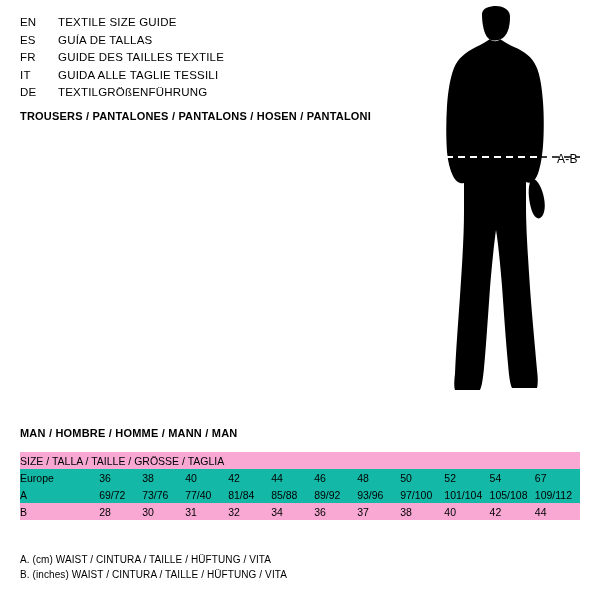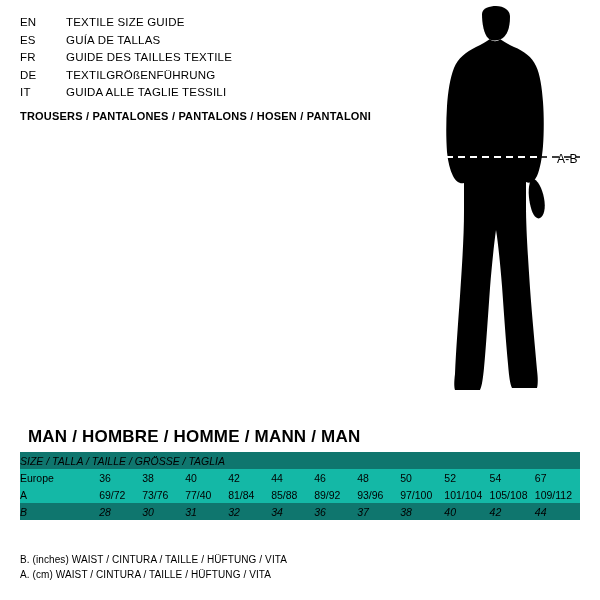--- a/index.html
+++ b/index.html
@@ -28,21 +28,20 @@
     left: 20px;
     top: 14px;
     width: 390px;
   }
   .lang-row {
     display: flex;
     align-items: baseline;
     font-size: 11.5px;
     line-height: 17.5px;
     letter-spacing: 0.2px;
-    gap: 8px;
   }
   .lang-code {
     width: 38px;
     flex: 0 0 38px;
   }
   .lang-name {
     flex: 1 1 auto;
   }
 
   .trousers-title {
@@ -71,42 +70,40 @@
     top: 152px;
     font-size: 12px;
     letter-spacing: 0.3px;
   }
 
   
   .man-title {
     position: absolute;
     left: 20px;
     top: 427px;
-    font-size: 17px;
+    font-size: 11px;
     font-weight: bold;
     letter-spacing: 0.2px;
-    margin-left: 8px;
   }
 
   table.size-table {
     position: absolute;
     left: 20px;
     top: 452px;
     width: 560px;
     border-collapse: collapse;
     font-size: 10.5px;
   }
   table.size-table td {
     padding: 2px 0 2px 0;
     vertical-align: middle;
     white-space: nowrap;
   }
   table.size-table tr.shaded td {
-    background: #0f766e;
-    font-style: italic;
+    background: #f9a8d4;
   }
   table.size-table tr.plain td {
     background: #14b8a6;
   }
   td.label-cell {
     width: 90px;
     padding-left: 1px;
   }
   td.val {
     width: 47px;
@@ -135,26 +132,26 @@
     </div>
     <div class="lang-row">
       <div class="lang-code">ES</div>
       <div class="lang-name">GUÍA DE TALLAS</div>
     </div>
     <div class="lang-row">
       <div class="lang-code">FR</div>
       <div class="lang-name">GUIDE DES TAILLES TEXTILE</div>
     </div>
     <div class="lang-row">
+      <div class="lang-code">IT</div>
+      <div class="lang-name">GUIDA ALLE TAGLIE TESSILI</div>
+    </div>
+    <div class="lang-row">
       <div class="lang-code">DE</div>
       <div class="lang-name">TEXTILGRÖßENFÜHRUNG</div>
-    </div>
-    <div class="lang-row">
-      <div class="lang-code">IT</div>
-      <div class="lang-name">GUIDA ALLE TAGLIE TESSILI</div>
     </div>
   </div>
 
   <div class="trousers-title">TROUSERS / PANTALONES / PANTALONS / HOSEN / PANTALONI</div>
 
   <div class="figure-wrap">
     <svg width="180" height="400" viewBox="0 0 180 400">
 
       <path fill="#000000" d="M62,8 C62,2 70,0 76,0 C84,0 90,4 90,11 C90,20 88,27 84,31 C80,35 72,36 68,32 C64,28 62,18 62,8 Z"></path>
 
@@ -244,17 +241,17 @@
         <td class="val">37</td>
         <td class="val">38</td>
         <td class="val">40</td>
         <td class="val">42</td>
         <td class="val">44</td>
       </tr>
     </tbody>
   </table>
 
   <div class="footnotes">
+    <div>A. (cm) WAIST / CINTURA / TAILLE / HÜFTUNG / VITA</div>
     <div>B. (inches) WAIST / CINTURA / TAILLE / HÜFTUNG / VITA</div>
-    <div>A. (cm) WAIST / CINTURA / TAILLE / HÜFTUNG / VITA</div>
   </div>
 
 </div>
 
 </body></html>

